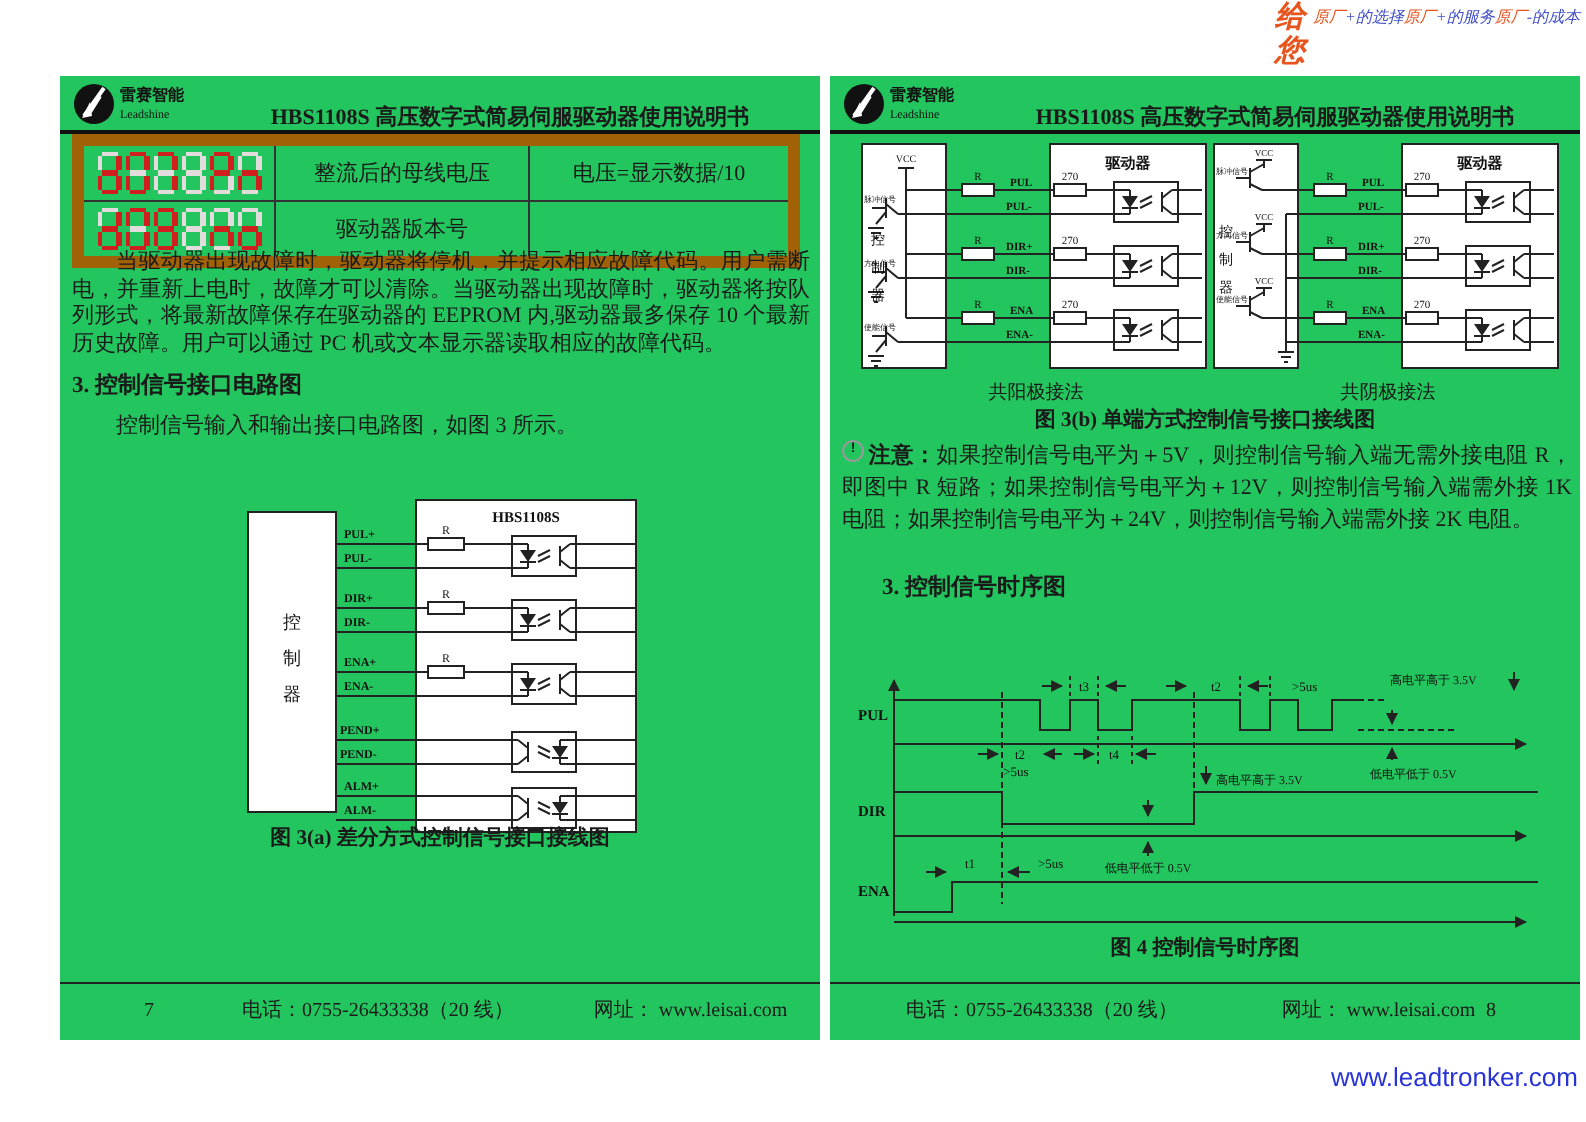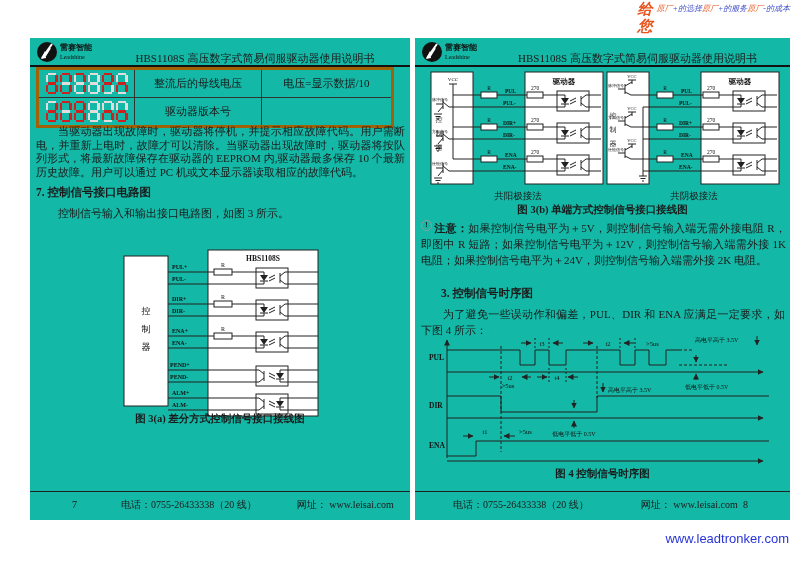--- a/index.html
+++ b/index.html
@@ -6,27 +6,27 @@
   .canvas{position:relative;width:793px;height:561px;background:#ffffff;overflow:hidden;
           font-family:"Liberation Serif",serif;color:#1a1a1a;}
   
   .banner-left{position:absolute;top:4px;left:5px;font:bold 12.5px "Liberation Sans",sans-serif;color:#ff6600;}
   .banner-right{position:absolute;top:1px;right:3px;display:flex;gap:4px;}
   .slogan-chars{display:flex;flex-direction:column;font:bold italic 15px "Liberation Serif",serif;color:#e8541e;line-height:17px;}
   .slogan-lines{display:flex;flex-direction:row;font:italic 8px "Liberation Serif",serif;line-height:11.5px;padding-top:2px;text-align:right;}
   .sl-head{color:#e8541e;}
   .sl-tail{color:#4150c8;}
   
-  .page{position:absolute;top:38px;height:482px;background:#14b8a6;}
+  .page{position:absolute;top:38px;height:482px;background:#22c55e;}
   .phead{position:absolute;top:0;left:0;right:0;height:27px;border-bottom:2px solid #111;}
   .logo{position:absolute;top:1px;left:6px;}
-  .ptitle{position:absolute;left:70px;right:0;top:13px;text-align:center;font-weight:normal;font-size:11px;}
+  .ptitle{position:absolute;left:70px;right:0;top:13px;text-align:center;font-weight:bold;font-size:11px;}
   
   .dtable{position:absolute;top:29px;left:6px;width:352px;display:grid;grid-template-columns:96px 127px 1fr;
-          border:3px solid #a16207;}
+          border:6px solid #a16207;}
   .dtable .cell{border-right:1px solid #333;border-bottom:1px solid #333;height:27px;display:flex;align-items:center;justify-content:center;font-size:11px;}
   .dtable .cell:nth-child(3n){border-right:none;}
   .dtable .cell:nth-child(n+4){border-bottom:none;}
   .seg7{display:flex;gap:2px;}
   .seg7-digit{position:relative;width:12px;height:21px;}
   .sg{position:absolute;background:#e4dcdc;}
   .sg.lit{background:#cf1f1f;}
   .sg-a{left:2px;right:2px;top:0;height:2.2px}
   .sg-g{left:2px;right:2px;top:9.4px;height:2.2px}
   .sg-d{left:2px;right:2px;bottom:0;height:2.2px}
@@ -238,21 +238,21 @@
               <i class="sg sg-f"></i>
               <i class="sg sg-g lit"></i>
             </span>
           </div>
         </div>
       <div class="cell">驱动器版本号</div>
       <div class="cell"></div>
     </div>
 
     <div class="para" style="top:72px;margin-top:15px;">当驱动器出现故障时，驱动器将停机，并提示相应故障代码。用户需断电，并重新上电时，故障才可以清除。当驱动器出现故障时，驱动器将按队列形式，将最新故障保存在驱动器的 EEPROM 内,驱动器最多保存 10 个最新历史故障。用户可以通过 PC 机或文本显示器读取相应的故障代码。</div>
-    <div class="h2" style="top:147px;">7. 控制信号接口电路图</div>
+    <div class="h2" style="top:147px;">3. 控制信号接口电路图</div>
     <div class="para" style="top:169px;">控制信号输入和输出接口电路图，如图 3 所示。</div>
 
     <svg class="figsvg" style="left:92px;top:210px;" width="200" height="172" viewBox="0 0 200 172">
       <g stroke="#222" stroke-width="1" fill="none">
         <rect x="2" y="8" width="44" height="150" fill="#fff"></rect>
         <rect x="86" y="2" width="110" height="166" fill="#fff"></rect>
         <line x1="46" y1="24" x2="134" y2="24"></line>
           <line x1="46" y1="36" x2="134" y2="36"></line>
         <line x1="46" y1="56" x2="134" y2="56"></line>
           <line x1="46" y1="68" x2="134" y2="68"></line>
@@ -479,21 +479,20 @@
 
     <div class="subcap" style="left:14px;width:178px;top:152px;">共阳极接法</div>
     <div class="subcap" style="left:190px;width:178px;top:152px;">共阴极接法</div>
     <div class="cap" style="top:165px;">图 3(b)  单端方式控制信号接口接线图</div>
 
     <div class="note" style="top:182px;">
       <span class="note-mark">!</span><b>注意：</b><span>如果控制信号电平为＋5V，则控制信号输入端无需外接电阻 R，即图中 R 短路；如果控制信号电平为＋12V，则控制信号输入端需外接 1K 电阻；如果控制信号电平为＋24V，则控制信号输入端需外接 2K 电阻。</span>
     </div>
 
     <div class="h2" style="top:248px;margin-left:20px;">3. 控制信号时序图</div>
-    <div class="para" style="top:268px;line-height:16px;">为了避免一些误动作和偏差，PUL、DIR 和 ENA 应满足一定要求，如下图 4 所示：</div>
 
     <svg class="figsvg" style="left:12px;top:294px;" width="350" height="136" viewBox="0 0 350 136">
       <g stroke="#222" stroke-width="1" fill="none">
         <line x1="20" y1="126" x2="20" y2="8" marker-end="url(#ah)"></line>
         <line x1="20" y1="40" x2="336" y2="40" marker-end="url(#ah)"></line>
         <line x1="20" y1="86" x2="336" y2="86" marker-end="url(#ah)"></line>
         <line x1="20" y1="129" x2="336" y2="129" marker-end="url(#ah)"></line>
         <polyline points="20,18 93,18 93,33 108,33 108,18 122,18 122,33 139,33 139,18 193,18 193,33 208,33 208,18 222,18 222,33 239,33 239,18 252,18"></polyline>
         <line x1="252" y1="18" x2="266" y2="18" stroke-dasharray="3,2"></line>
         <line x1="252" y1="33" x2="302" y2="33" stroke-dasharray="3,2"></line>

